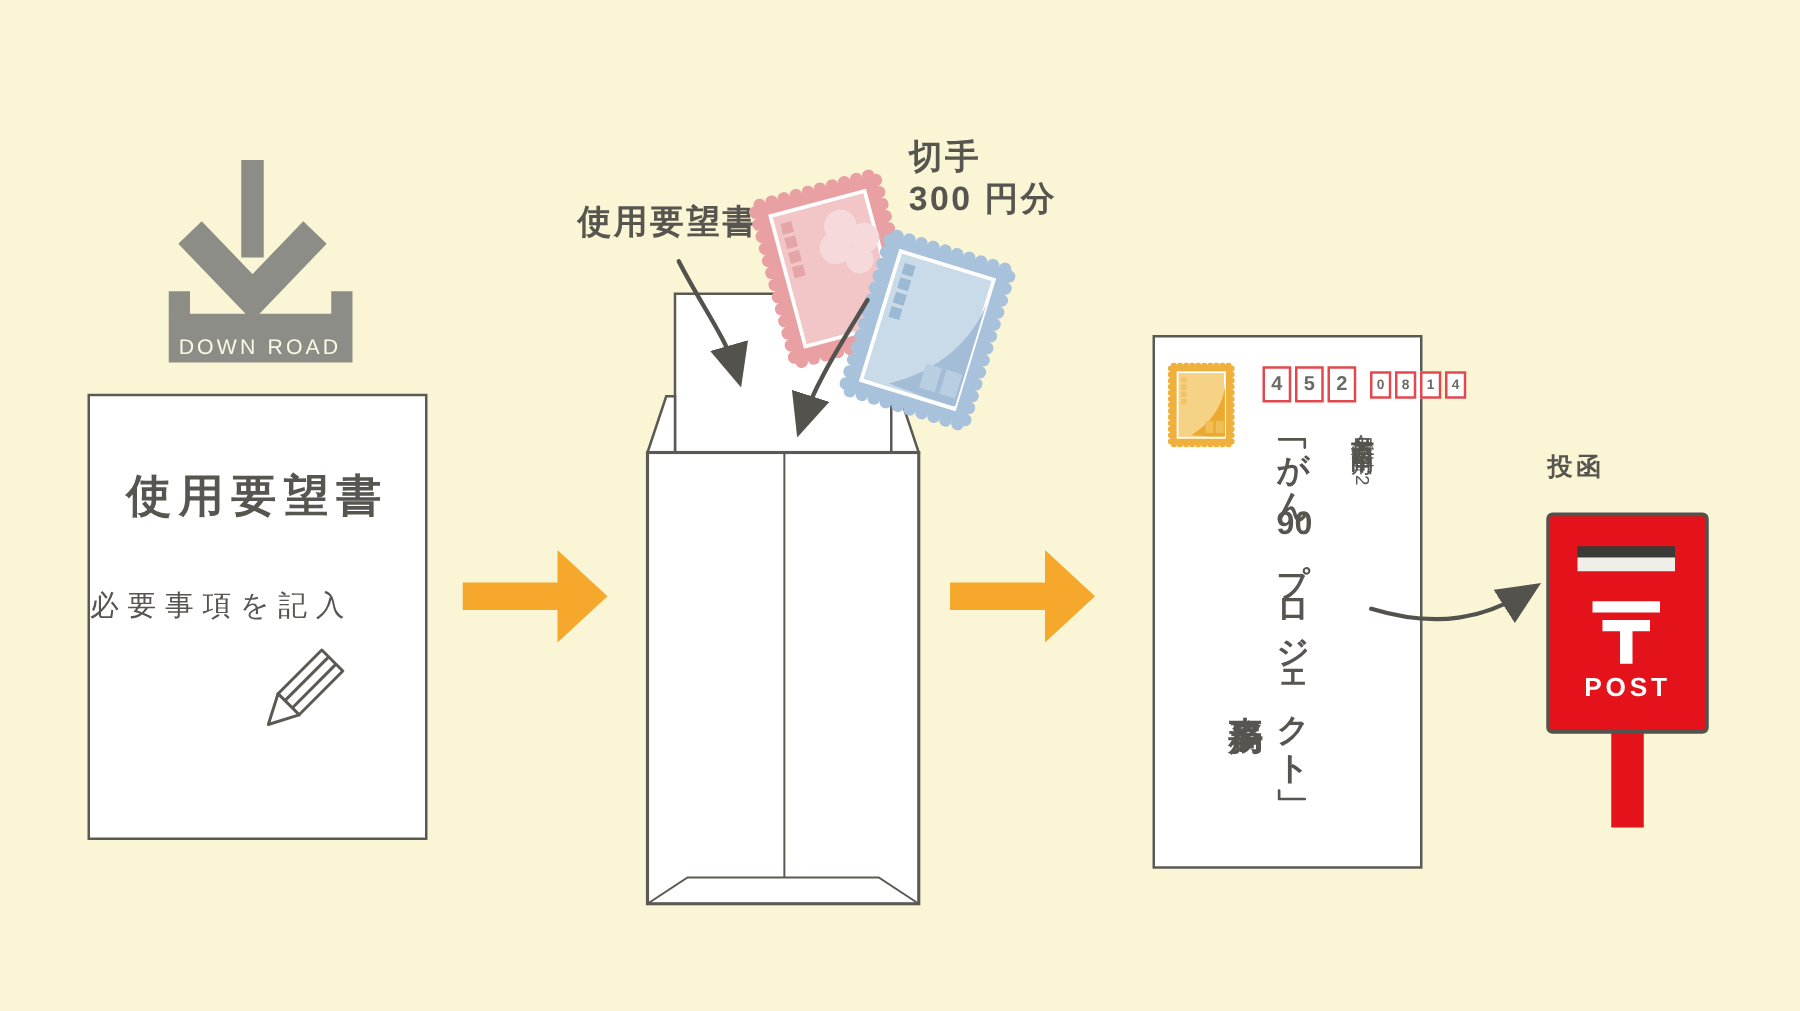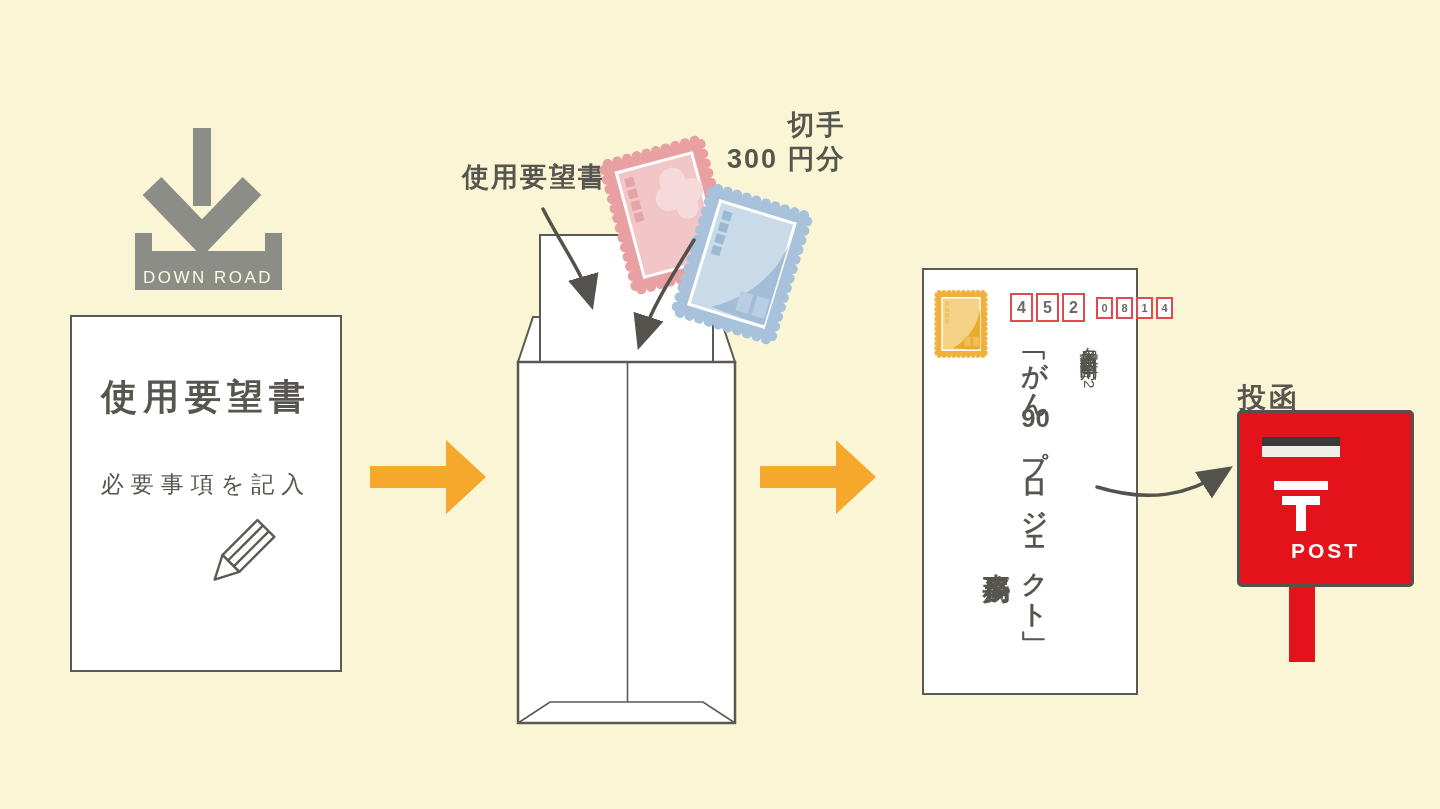--- a/index.html
+++ b/index.html
@@ -10,21 +10,21 @@
     color:#57554F;
   }
   .abs{position:absolute;}
   
   .doc{
     left:70px;top:315px;width:268px;height:353px;
     background:#FFFFFF;border:2px solid #5B5953;
   }
   .doc-title{left:0;top:56px;width:100%;text-align:center;
     font-size:36px;font-weight:700;letter-spacing:6px;}
-  .doc-note{left:0;top:152px;width:100%;text-align:center;
+  .doc-note{left:0;top:152px;width:100%;text-align:left;
     font-size:23px;letter-spacing:7px;}
   
   .flow-arrow{width:118px;height:78px;}
   
   .mid-label{font-size:27px;font-weight:700;letter-spacing:2px;line-height:1.25;}
   
   .stamp{transform-origin:50% 50%;}
   .stamp-pink{left:613px;top:145px;transform:rotate(-15deg);}
   .stamp-blue{left:687px;top:194px;transform:rotate(17deg);}
   
@@ -38,23 +38,23 @@
   .code-box.big{width:19px;height:25px;font-size:16px;}
   .code-box.small{width:13px;height:18px;font-size:11px;}
   .code-gap{width:5px;}
   .vtext{writing-mode:vertical-rl;text-orientation:mixed;white-space:nowrap;}
   .addr-col{left:152px;top:62px;font-size:19px;letter-spacing:2px;}
   .addr-num{font-size:15px;letter-spacing:0;margin-block-start:6px;}
   .name-col{left:94px;top:73px;font-size:26px;font-weight:700;letter-spacing:1px;}
   .tcy{text-combine-upright:all;}
   .org-col{left:53px;top:281px;font-size:28px;font-weight:700;letter-spacing:2px;}
   
-  .postbox-label{left:1238px;top:360px;font-size:28px;font-weight:700;letter-spacing:3px;margin-top:19px;}
+  .postbox-label{left:1238px;top:360px;font-size:20px;font-weight:700;letter-spacing:3px;}
   .postbox{left:1237px;top:410px;width:124px;height:171px;
-    background:#E3121B;border:3px solid #54524D;border-radius:5px;padding-left:47px;}
+    background:#E3121B;border:3px solid #54524D;border-radius:5px;}
   .slot-dark{left:22px;top:24px;width:78px;height:9px;background:#3A3A36;}
   .slot-light{left:22px;top:33px;width:78px;height:11px;background:#EFEEE9;}
   .mark-bar1{left:34px;top:68px;width:54px;height:9px;background:#fff;}
   .mark-bar2{left:42px;top:83px;width:38px;height:9px;background:#fff;}
   .mark-stem{left:56px;top:83px;width:10px;height:35px;background:#fff;}
   .post-word{left:0;top:126px;width:100%;text-align:center;color:#fff;
     font-size:21px;font-weight:700;letter-spacing:3px;}
   .pole{left:1289px;top:584px;width:26px;height:78px;background:#E3121B;}
   .overlay{left:0;top:0;pointer-events:none;}
 </style>
@@ -93,21 +93,21 @@
   <svg class="abs" style="left:505px;top:226px;" width="245" height="502" viewBox="0 0 245 502">
     <rect x="35" y="9" width="173" height="127" fill="#FFFFFF" stroke="#5B5953" stroke-width="2"></rect>
     <polygon points="13,136 28,91 35,91 35,136" fill="#FFFFFF" stroke="#5B5953" stroke-width="2"></polygon>
     <polygon points="208,91 215,91 230,136 208,136" fill="#FFFFFF" stroke="#5B5953" stroke-width="2"></polygon>
     <rect x="13" y="136" width="217" height="361" fill="#FFFFFF" stroke="#5B5953" stroke-width="2.5"></rect>
     <line x1="122.5" y1="136" x2="122.5" y2="476" stroke="#5B5953" stroke-width="1.6"></line>
     <path d="M13 497 L45 476 L198 476 L230 497" fill="none" stroke="#5B5953" stroke-width="1.6"></path>
   </svg>
 
   <div class="abs mid-label" style="left:462px;top:161px;">使用要望書</div>
-  <div class="abs mid-label" style="left:727px;top:109px;text-align:right;">
+  <div class="abs mid-label" style="left:727px;top:109px;">
     <div>切手</div>
     <div>300 円分</div>
   </div>
 
   <svg class="abs stamp stamp-pink" width="110" height="140" viewBox="0 0 110 140">
     <path fill="#E9A0A3" d="M5 5a5 5 0 0 1 10 0a5 5 0 0 1 10 0a5 5 0 0 1 10 0a5 5 0 0 1 10 0a5 5 0 0 1 10 0a5 5 0 0 1 10 0a5 5 0 0 1 10 0a5 5 0 0 1 10 0a5 5 0 0 1 10 0a5 5 0 0 1 10 0a5 5 0 0 1 0 10a5 5 0 0 1 0 10a5 5 0 0 1 0 10a5 5 0 0 1 0 10a5 5 0 0 1 0 10a5 5 0 0 1 0 10a5 5 0 0 1 0 10a5 5 0 0 1 0 10a5 5 0 0 1 0 10a5 5 0 0 1 0 10a5 5 0 0 1 0 10a5 5 0 0 1 0 10a5 5 0 0 1 0 10a5 5 0 0 1 -10 0a5 5 0 0 1 -10 0a5 5 0 0 1 -10 0a5 5 0 0 1 -10 0a5 5 0 0 1 -10 0a5 5 0 0 1 -10 0a5 5 0 0 1 -10 0a5 5 0 0 1 -10 0a5 5 0 0 1 -10 0a5 5 0 0 1 -10 0a5 5 0 0 1 0 -10a5 5 0 0 1 0 -10a5 5 0 0 1 0 -10a5 5 0 0 1 0 -10a5 5 0 0 1 0 -10a5 5 0 0 1 0 -10a5 5 0 0 1 0 -10a5 5 0 0 1 0 -10a5 5 0 0 1 0 -10a5 5 0 0 1 0 -10a5 5 0 0 1 0 -10a5 5 0 0 1 0 -10a5 5 0 0 1 0 -10Z"></path>
     <rect x="16" y="16" width="78" height="108" fill="#F2C5C6" stroke="#FFFFFF" stroke-width="3"></rect>
     <g fill="#F6D9DA">
       <circle cx="68" cy="38" r="13"></circle>
         <circle cx="84" cy="52" r="12"></circle>

